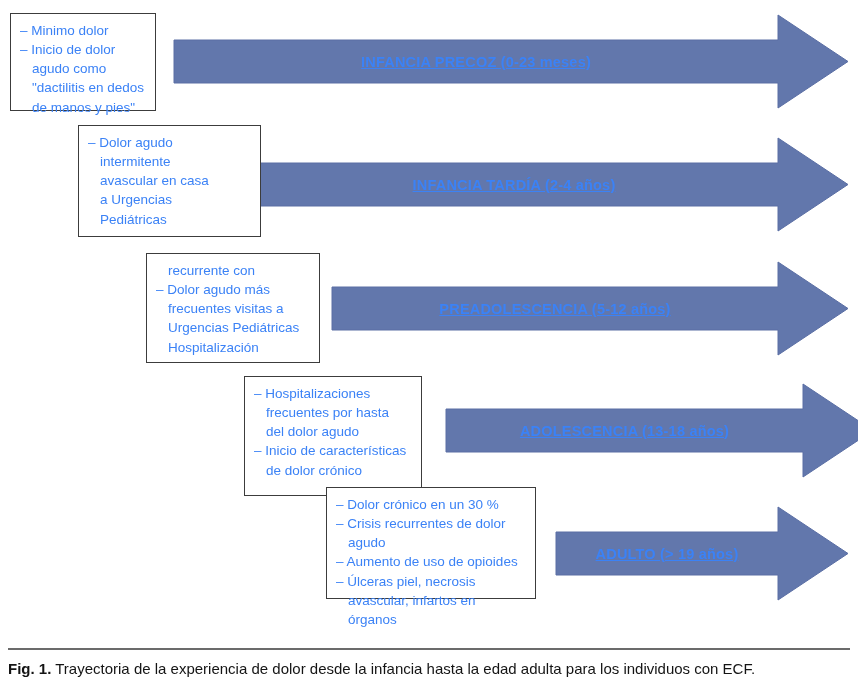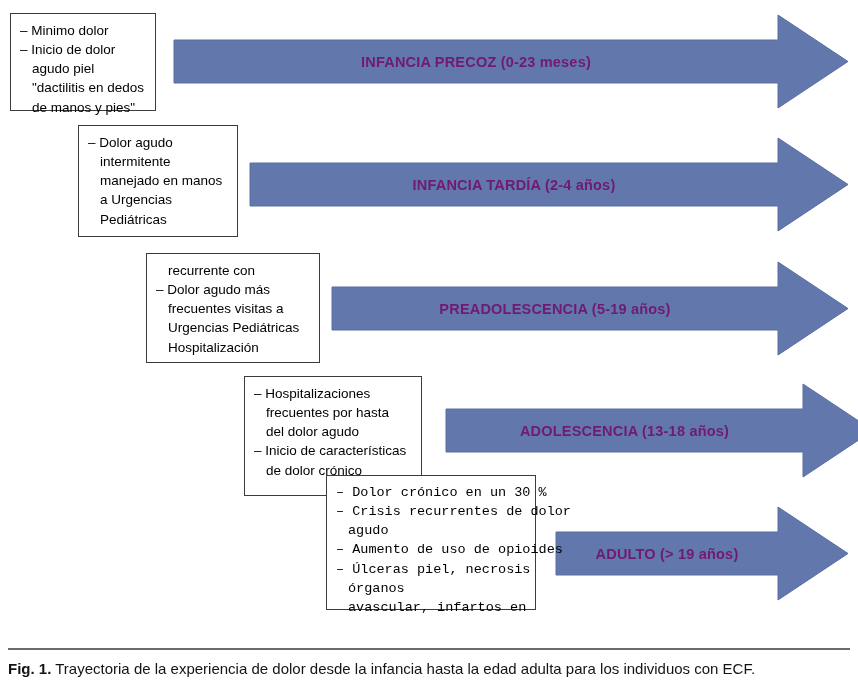--- a/index.html
+++ b/index.html
@@ -17,21 +17,21 @@
     height: 692px;
     background: #ffffff;
     overflow: hidden;
   }
   
   .note-box {
     position: absolute;
     box-sizing: border-box;
     border: 1.6px solid #3c3c3c;
     background: #ffffff;
-    color: #000000;
+    color: #3b82f6;
     font-size: 13.5px;
     line-height: 1.42;
     padding: 7px 8px 6px 9px;
     z-index: 3;
   }
   .note-line {
     display: block;
     white-space: pre;
   }
   .note-line.hang {
@@ -48,26 +48,27 @@
     height: 100%;
     overflow: visible;
   }
   .arrow-label {
     position: absolute;
     left: 0;
     right: 0;
     top: 50%;
     transform: translateY(-50%);
     text-align: center;
-    color: #701a75;
+    color: #3b82f6;
     font-weight: bold;
     font-size: 14.5px;
     letter-spacing: 0.2px;
     white-space: nowrap;
     pointer-events: none;
+    text-decoration: underline;
   }
   
   #caption-rule {
     position: absolute;
     left: 8px;
     right: 8px;
     top: 648px;
     height: 1.5px;
     background: #6b6b6b;
   }
@@ -85,36 +86,36 @@
   }
 </style>
 </head>
 <body>
 
 <div id="figure">
 
   <div class="note-box" style="left:10px; top:13px; width:146px; height:98px;">
     <span class="note-line">– Minimo dolor</span>
     <span class="note-line">– Inicio de dolor</span>
-    <span class="note-line hang">agudo piel</span>
+    <span class="note-line hang">agudo como</span>
     <span class="note-line hang">"dactilitis en dedos</span>
     <span class="note-line hang">de manos y pies"</span>
   </div>
 
   <div class="arrow" style="left:174px; top:15px; width:674px; height:93px;">
     <svg viewBox="0 0 674 93" preserveAspectRatio="none">
       <polygon points="0,25 604,25 604,0 674,46.5 604,93 604,68 0,68" fill="#6277AC" stroke="#5A6EA4" stroke-width="1"></polygon>
     </svg>
     <div class="arrow-label" style="right:70px;">INFANCIA PRECOZ (0-23 meses)</div>
   </div>
 
-  <div class="note-box" style="left:78px; top:125px; width:160px; height:112px;">
+  <div class="note-box" style="left:78px; top:125px; width:183px; height:112px;">
     <span class="note-line">– Dolor agudo</span>
     <span class="note-line hang">intermitente</span>
-    <span class="note-line hang">manejado en manos</span>
+    <span class="note-line hang">avascular en casa</span>
     <span class="note-line hang">a Urgencias</span>
     <span class="note-line hang">Pediátricas</span>
   </div>
 
   <div class="arrow" style="left:250px; top:138px; width:598px; height:93px;">
     <svg viewBox="0 0 598 93" preserveAspectRatio="none">
       <polygon points="0,25 528,25 528,0 598,46.5 528,93 528,68 0,68" fill="#6277AC" stroke="#5A6EA4" stroke-width="1"></polygon>
     </svg>
     <div class="arrow-label" style="right:70px;">INFANCIA TARDÍA (2-4 años)</div>
   </div>
@@ -124,46 +125,46 @@
     <span class="note-line">– Dolor agudo más</span>
     <span class="note-line hang">frecuentes visitas a</span>
     <span class="note-line hang">Urgencias Pediátricas</span>
     <span class="note-line hang">Hospitalización</span>
   </div>
 
   <div class="arrow" style="left:332px; top:262px; width:516px; height:93px;">
     <svg viewBox="0 0 516 93" preserveAspectRatio="none">
       <polygon points="0,25 446,25 446,0 516,46.5 446,93 446,68 0,68" fill="#6277AC" stroke="#5A6EA4" stroke-width="1"></polygon>
     </svg>
-    <div class="arrow-label" style="right:70px;">PREADOLESCENCIA (5-19 años)</div>
+    <div class="arrow-label" style="right:70px;">PREADOLESCENCIA (5-12 años)</div>
   </div>
 
   <div class="note-box" style="left:244px; top:376px; width:178px; height:120px;">
     <span class="note-line">– Hospitalizaciones</span>
     <span class="note-line hang">frecuentes por hasta</span>
     <span class="note-line hang">del dolor agudo</span>
     <span class="note-line">– Inicio de características</span>
     <span class="note-line hang">de dolor crónico</span>
   </div>
 
   <div class="arrow" style="left:446px; top:384px; width:427px; height:93px;">
     <svg viewBox="0 0 427 93" preserveAspectRatio="none">
       <polygon points="0,25 357,25 357,0 427,46.5 357,93 357,68 0,68" fill="#6277AC" stroke="#5A6EA4" stroke-width="1"></polygon>
     </svg>
     <div class="arrow-label" style="right:70px;">ADOLESCENCIA (13-18 años)</div>
   </div>
 
-  <div class="note-box" style="left:326px; top:475px; width:210px; height:135px;font-family:Liberation Mono, monospace;">
+  <div class="note-box" style="left:326px; top:487px; width:210px; height:112px;">
     <span class="note-line">– Dolor crónico en un 30 %</span>
     <span class="note-line">– Crisis recurrentes de dolor</span>
     <span class="note-line hang">agudo</span>
     <span class="note-line">– Aumento de uso de opioides</span>
     <span class="note-line">– Úlceras piel, necrosis</span>
+    <span class="note-line hang">avascular, infartos en</span>
     <span class="note-line hang">órganos</span>
-    <span class="note-line hang">avascular, infartos en</span>
   </div>
 
   <div class="arrow" style="left:556px; top:507px; width:292px; height:93px;">
     <svg viewBox="0 0 292 93" preserveAspectRatio="none">
       <polygon points="0,25 222,25 222,0 292,46.5 222,93 222,68 0,68" fill="#6277AC" stroke="#5A6EA4" stroke-width="1"></polygon>
     </svg>
     <div class="arrow-label" style="right:70px;">ADULTO (&gt; 19 años)</div>
   </div>
 
   <div id="caption-rule"></div>

